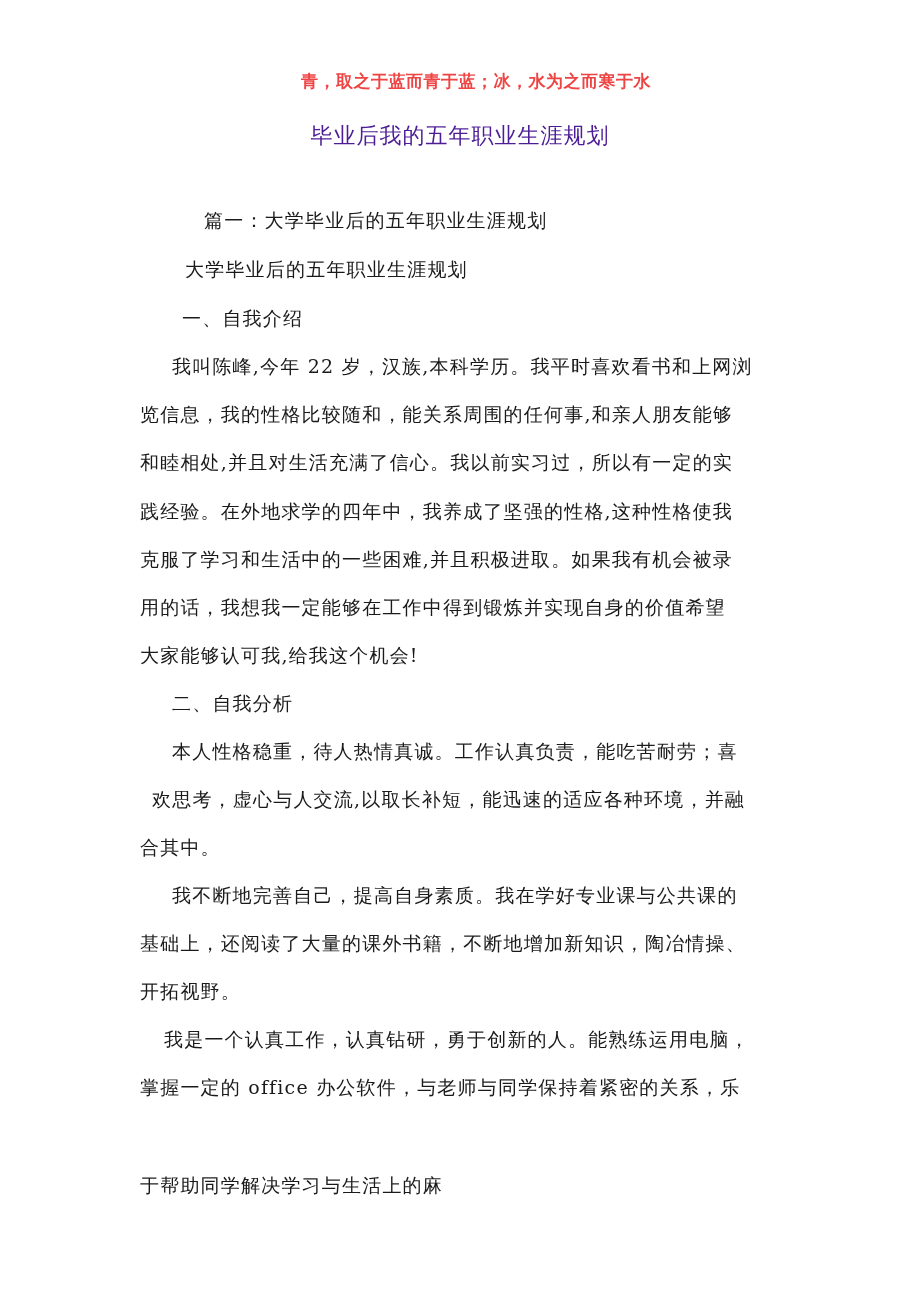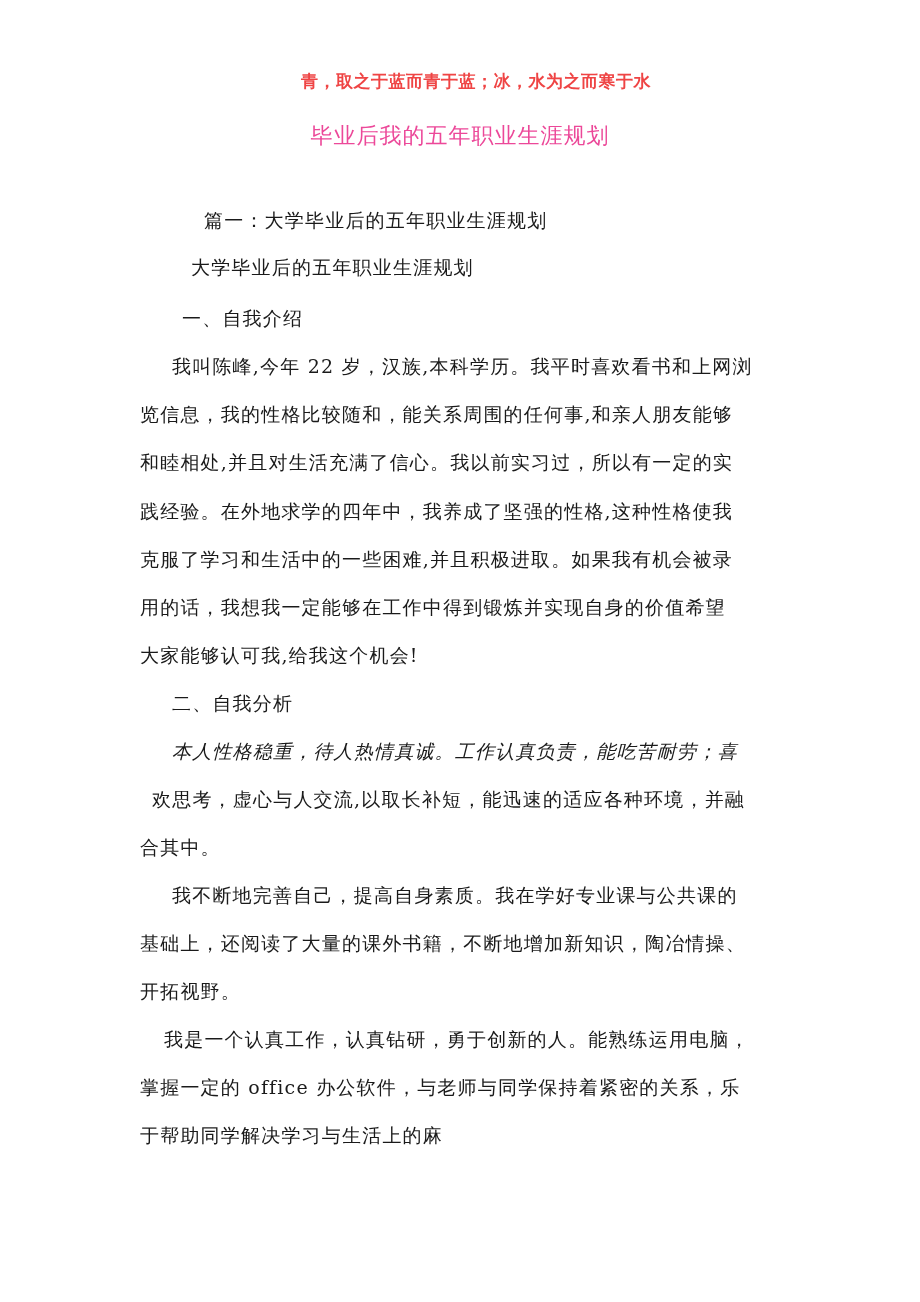--- a/index.html
+++ b/index.html
@@ -36,21 +36,21 @@
       letter-spacing: 0.5px;
     }
     .doc-title {
       position: absolute;
       top: 120px;
       left: 0;
       width: 920px;
       text-align: center;
       font-family: "DejaVu Sans", "Liberation Sans", sans-serif;
       font-size: 22px;
-      color: #ec4899;
+      color: #4c1d95;
       line-height: 32px;
       letter-spacing: 1px;
     }
     .body-text {
       position: absolute;
       left: 140px;
       width: 660px;
       font-size: 19px;
       line-height: 28px;
       color: #1a1a1a;
@@ -67,34 +67,34 @@
 <body>
 
 <div class="page">
 
   <div class="motto">青，取之于蓝而青于蓝；冰，水为之而寒于水</div>
 
   <div class="doc-title">毕业后我的五年职业生涯规划</div>
 
   <div class="body-text" style="top:0;">
     <div class="line" style="left:64px; top:206px;">篇一：大学毕业后的五年职业生涯规划</div>
-    <div class="line" style="left:51px; top:255px;font-family:Liberation Mono, monospace;">大学毕业后的五年职业生涯规划</div>
+    <div class="line" style="left:45px; top:255px;">大学毕业后的五年职业生涯规划</div>
     <div class="line" style="left:42px; top:304px;">一、自我介绍</div>
     <div class="line" style="left:32px; top:352px;">我叫陈峰,今年 22 岁，汉族,本科学历。我平时喜欢看书和上网浏</div>
     <div class="line" style="left:0px; top:400px;">览信息，我的性格比较随和，能关系周围的任何事,和亲人朋友能够</div>
     <div class="line" style="left:0px; top:448px;">和睦相处,并且对生活充满了信心。我以前实习过，所以有一定的实</div>
     <div class="line" style="left:0px; top:497px;text-align:right;">践经验。在外地求学的四年中，我养成了坚强的性格,这种性格使我</div>
     <div class="line" style="left:0px; top:545px;">克服了学习和生活中的一些困难,并且积极进取。如果我有机会被录</div>
     <div class="line" style="left:0px; top:593px;">用的话，我想我一定能够在工作中得到锻炼并实现自身的价值希望</div>
     <div class="line" style="left:0px; top:641px;">大家能够认可我,给我这个机会!</div>
     <div class="line" style="left:32px; top:689px;">二、自我分析</div>
-    <div class="line" style="left:32px; top:737px;font-style:italic;">本人性格稳重，待人热情真诚。工作认真负责，能吃苦耐劳；喜</div>
+    <div class="line" style="left:32px; top:737px;">本人性格稳重，待人热情真诚。工作认真负责，能吃苦耐劳；喜</div>
     <div class="line" style="left:12px; top:785px;">欢思考，虚心与人交流,以取长补短，能迅速的适应各种环境，并融</div>
     <div class="line" style="left:0px; top:833px;">合其中。</div>
     <div class="line" style="left:32px; top:881px;">我不断地完善自己，提高自身素质。我在学好专业课与公共课的</div>
     <div class="line" style="left:0px; top:929px;">基础上，还阅读了大量的课外书籍，不断地增加新知识，陶冶情操、</div>
     <div class="line" style="left:0px; top:977px;">开拓视野。</div>
     <div class="line" style="left:24px; top:1025px;">我是一个认真工作，认真钻研，勇于创新的人。能熟练运用电脑，</div>
     <div class="line" style="left:0px; top:1073px;">掌握一定的 office 办公软件，与老师与同学保持着紧密的关系，乐</div>
-    <div class="line" style="left:0px; top:1121px;">于帮助同学解决学习与生活上的麻</div>
+    <div class="line" style="left:0px; top:1173px;font-family:Liberation Mono, monospace;">于帮助同学解决学习与生活上的麻</div>
   </div>
 
 </div>
 
 </body></html>

